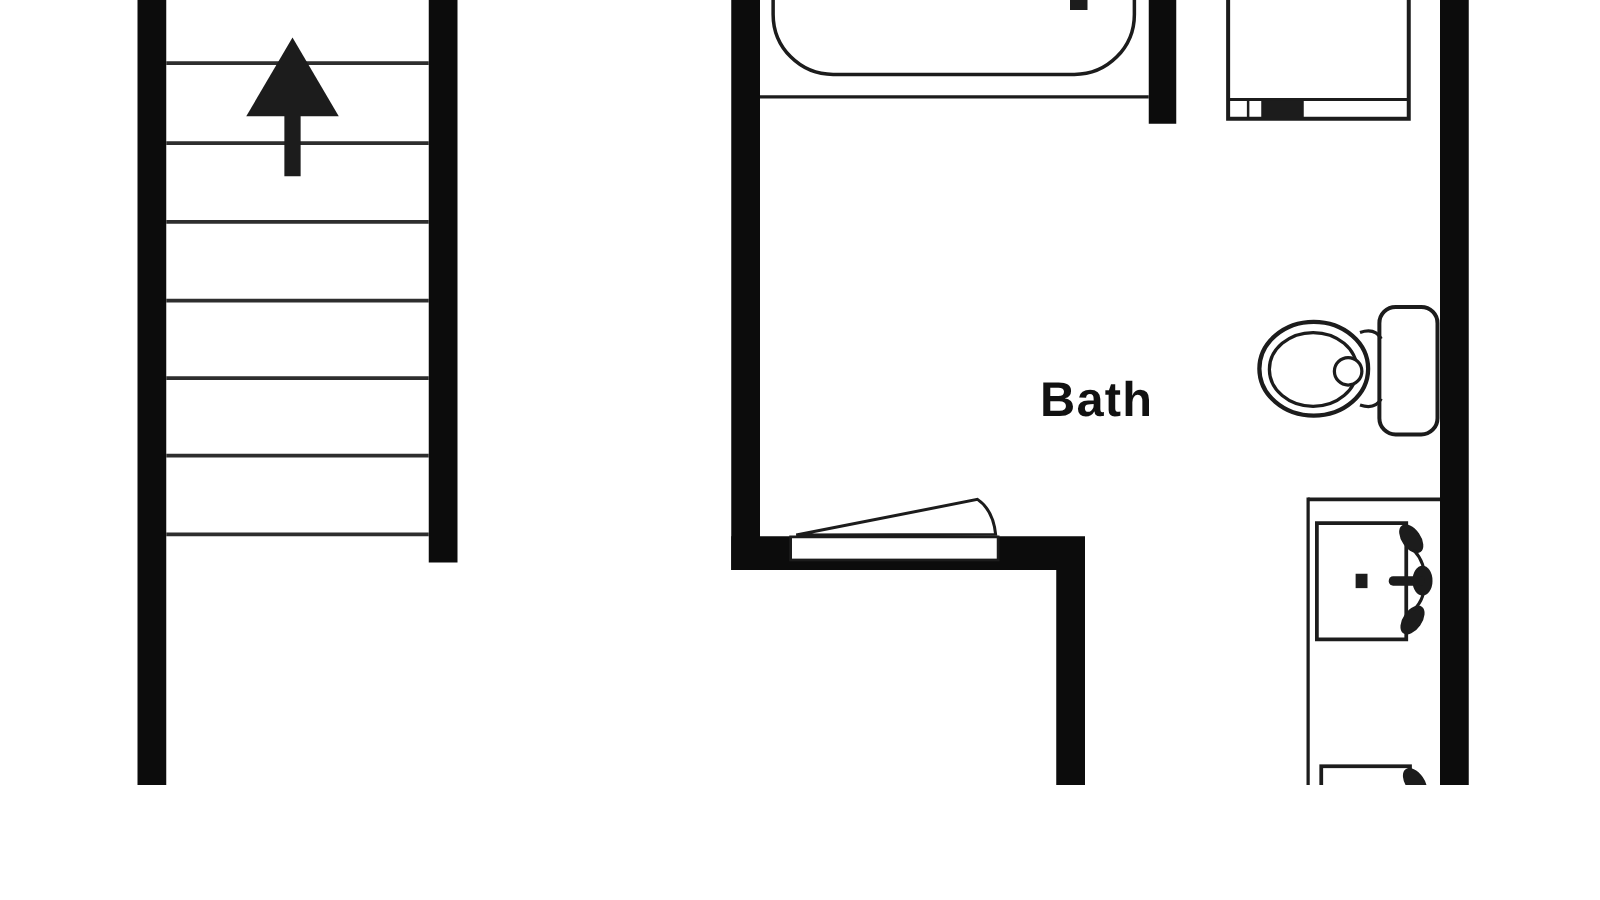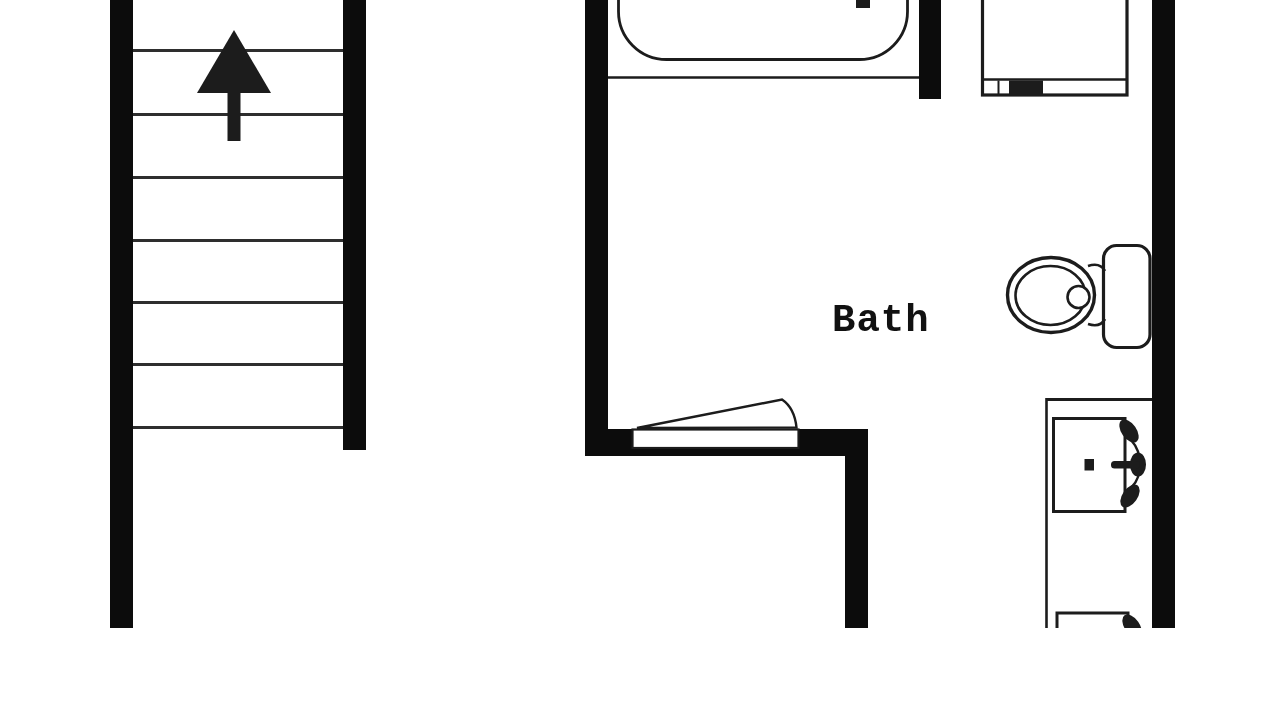--- a/index.html
+++ b/index.html
@@ -8,21 +8,21 @@
     --step_line:#2e2e2e;
     --bg:#ffffff;
     --faint:#e3e3e3;
   }
   html,body{margin:0;padding:0;background:var(--bg);}
   .page{
     position:relative;
     width:1280px;height:628px;
     background:var(--bg);
     overflow:hidden;
-    font-family:Liberation Mono, monospace;
+    font-family:Liberation Sans, sans-serif;
   }
   .plan-svg{position:absolute;left:0;top:0;}
   .room-label{
     position:absolute;
     left:832px;top:299px;
     font-size:39px;
     font-weight:bold;
     color:#111;
     letter-spacing:1px;
     user-select:none;

